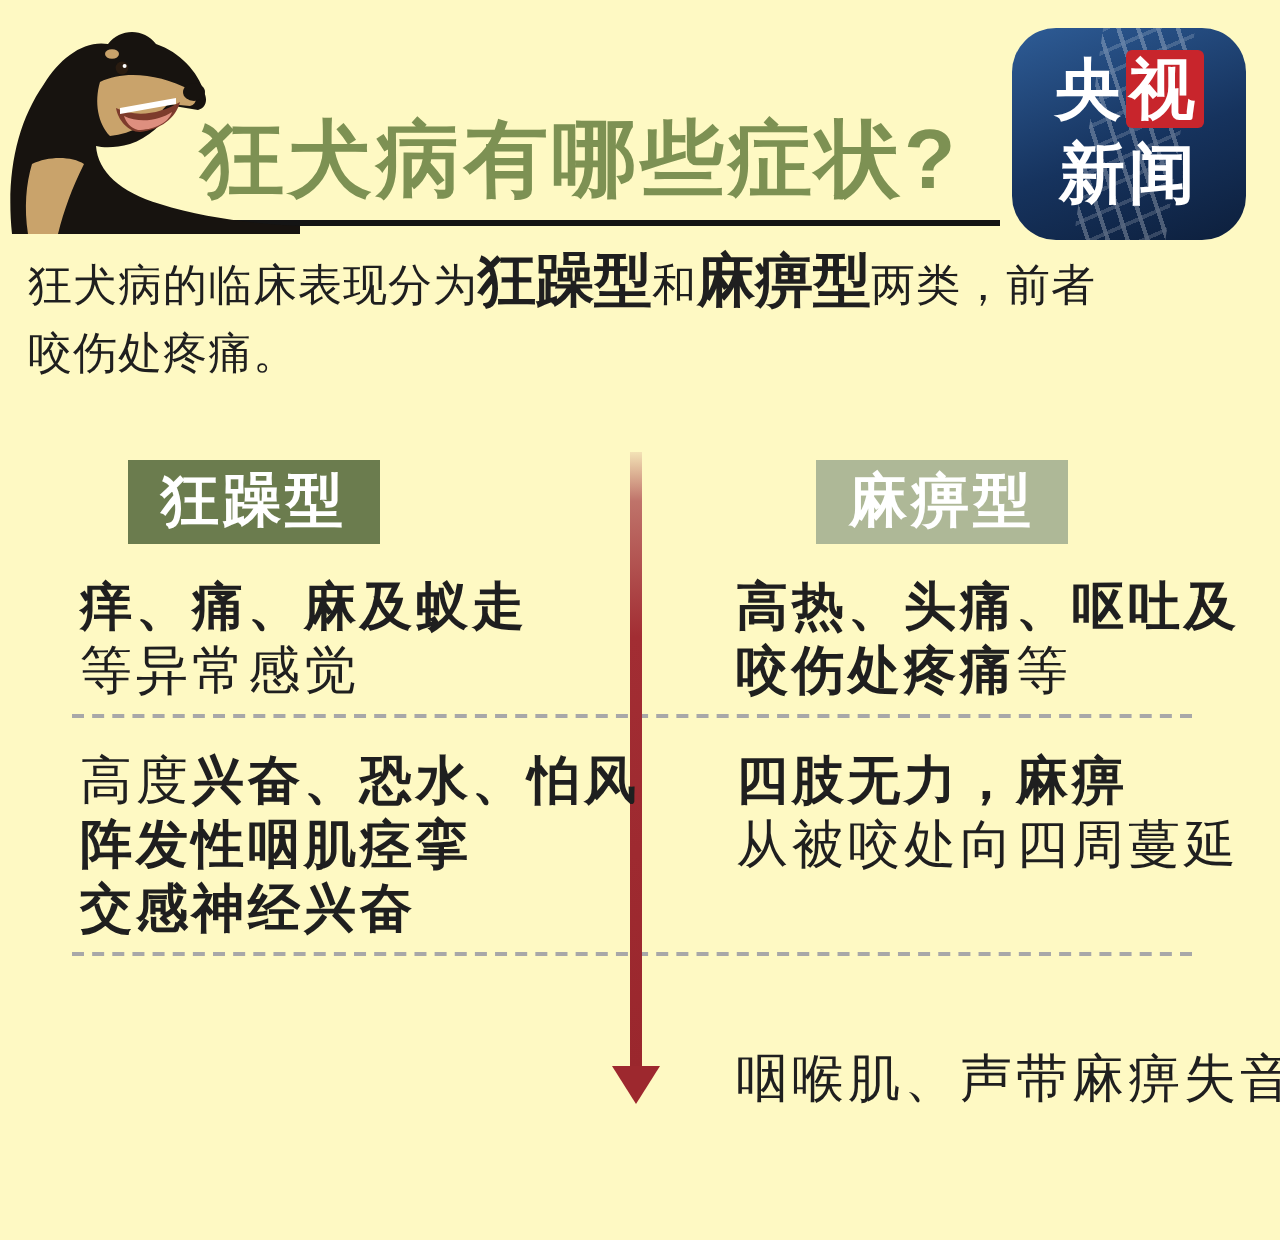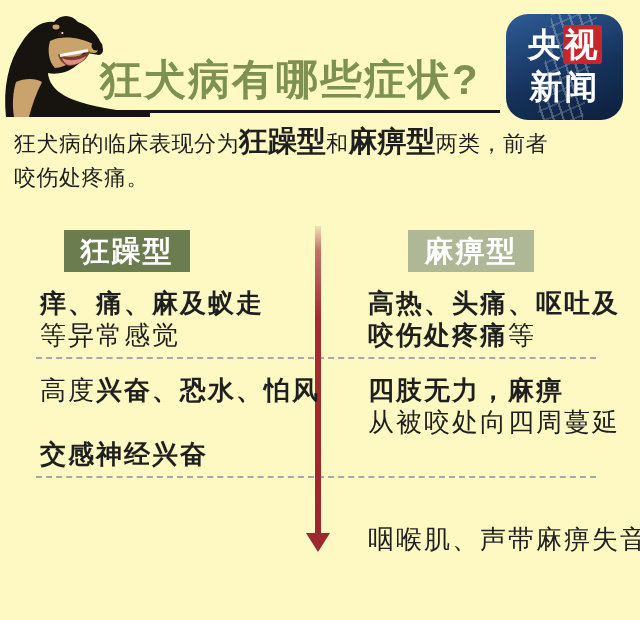--- a/index.html
+++ b/index.html
@@ -123,20 +123,21 @@
 
   <div class="divider divider-1"></div>
   <div class="divider divider-2"></div>
 
   <div class="arrow-shaft"></div>
   <div class="arrow-head"></div>
 
   <div class="sym-line col-l" style="top:286px"><span class="b">痒、痛、麻及蚁走</span></div>
   <div class="sym-line col-l" style="top:318px"><span>等异常感觉</span></div>
   <div class="sym-line col-l" style="top:373px"><span>高度</span><span class="b">兴奋、恐水、怕风</span></div>
+  <div class="sym-line col-l" style="top:405px"><span class="b">阵发性咽肌痉挛</span></div>
   <div class="sym-line col-l" style="top:437px"><span class="b">交感神经兴奋</span></div>
 
   <div class="sym-line col-r" style="top:286px"><span class="b">高热、头痛、呕吐及</span></div>
   <div class="sym-line col-r" style="top:318px"><span class="b">咬伤处疼痛</span><span>等</span></div>
   <div class="sym-line col-r" style="top:373px"><span class="b">四肢无力，麻痹</span></div>
   <div class="sym-line col-r" style="top:405px"><span>从被咬处向四周蔓延</span></div>
   <div class="sym-line col-r" style="top:522px"><span>咽喉肌、声带麻痹失音</span></div>
 
 </div>
 

